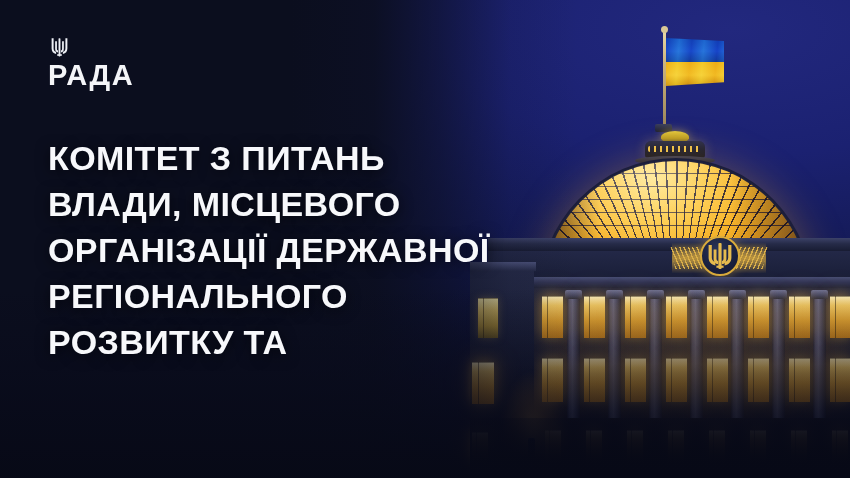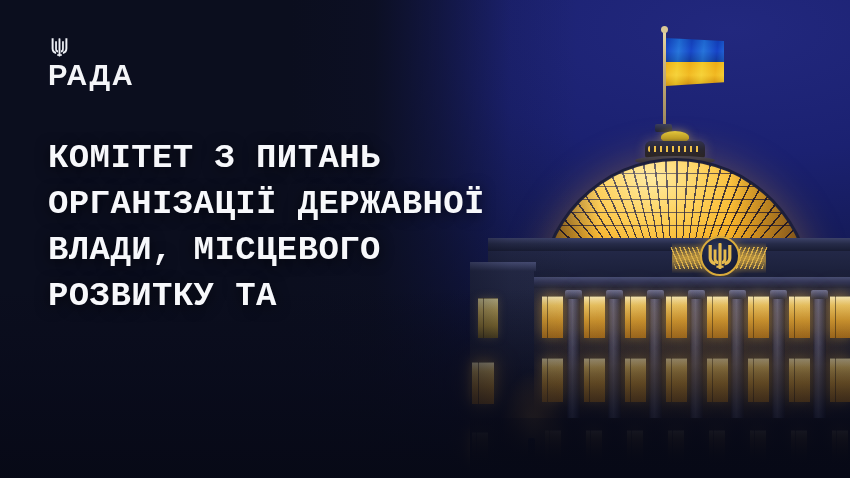--- a/index.html
+++ b/index.html
@@ -235,21 +235,21 @@
   }
   .headline{
     position:absolute;left:48px;top:112px;
     width:600px;
     color:#f7f8fb;
     font-size:34px;font-weight:800;line-height:46px;
     letter-spacing:.4px;
     text-transform:uppercase;
     text-shadow:0 2px 14px rgba(0,0,0,.65);
   }
-  .headline .ln{display:block;white-space:nowrap;font-family:Liberation Mono, monospace;}
+  .headline .ln{display:block;white-space:nowrap;}
 </style>
 </head>
 <body>
 
 <div class="stage">
 
   <div class="photo">
 
     <div class="sky"></div>
 
@@ -427,18 +427,19 @@
         <path d="M7.6 7.6 h2.6 v10.8 c0 1.5 0.6 2.3 1.6 2.6 v3.1 c-3 -0.5 -4.2 -2.4 -4.2 -5.6 Z"></path>
         <path d="M20.4 7.6 h-2.6 v10.8 c0 1.5 -0.6 2.3 -1.6 2.6 v3.1 c3 -0.5 4.2 -2.4 4.2 -5.6 Z"></path>
         <path d="M10.6 26.6 h6.8 v2.4 h-6.8 Z"></path>
       </g>
     </svg>
     <span class="brand-word">РАДА</span>
   </div>
 
   <h1 class="headline">
     <span class="ln">КОМІТЕТ З ПИТАНЬ</span>
+    <span class="ln">ВЛАДИ, МІСЦЕВОГО</span>
     <span class="ln">ОРГАНІЗАЦІЇ ДЕРЖАВНОЇ</span>
-    <span class="ln">ВЛАДИ, МІСЦЕВОГО</span>
+    <span class="ln">РЕГІОНАЛЬНОГО</span>
     <span class="ln">РОЗВИТКУ ТА</span>
   </h1>
 
 </div>
 
 </body></html>

